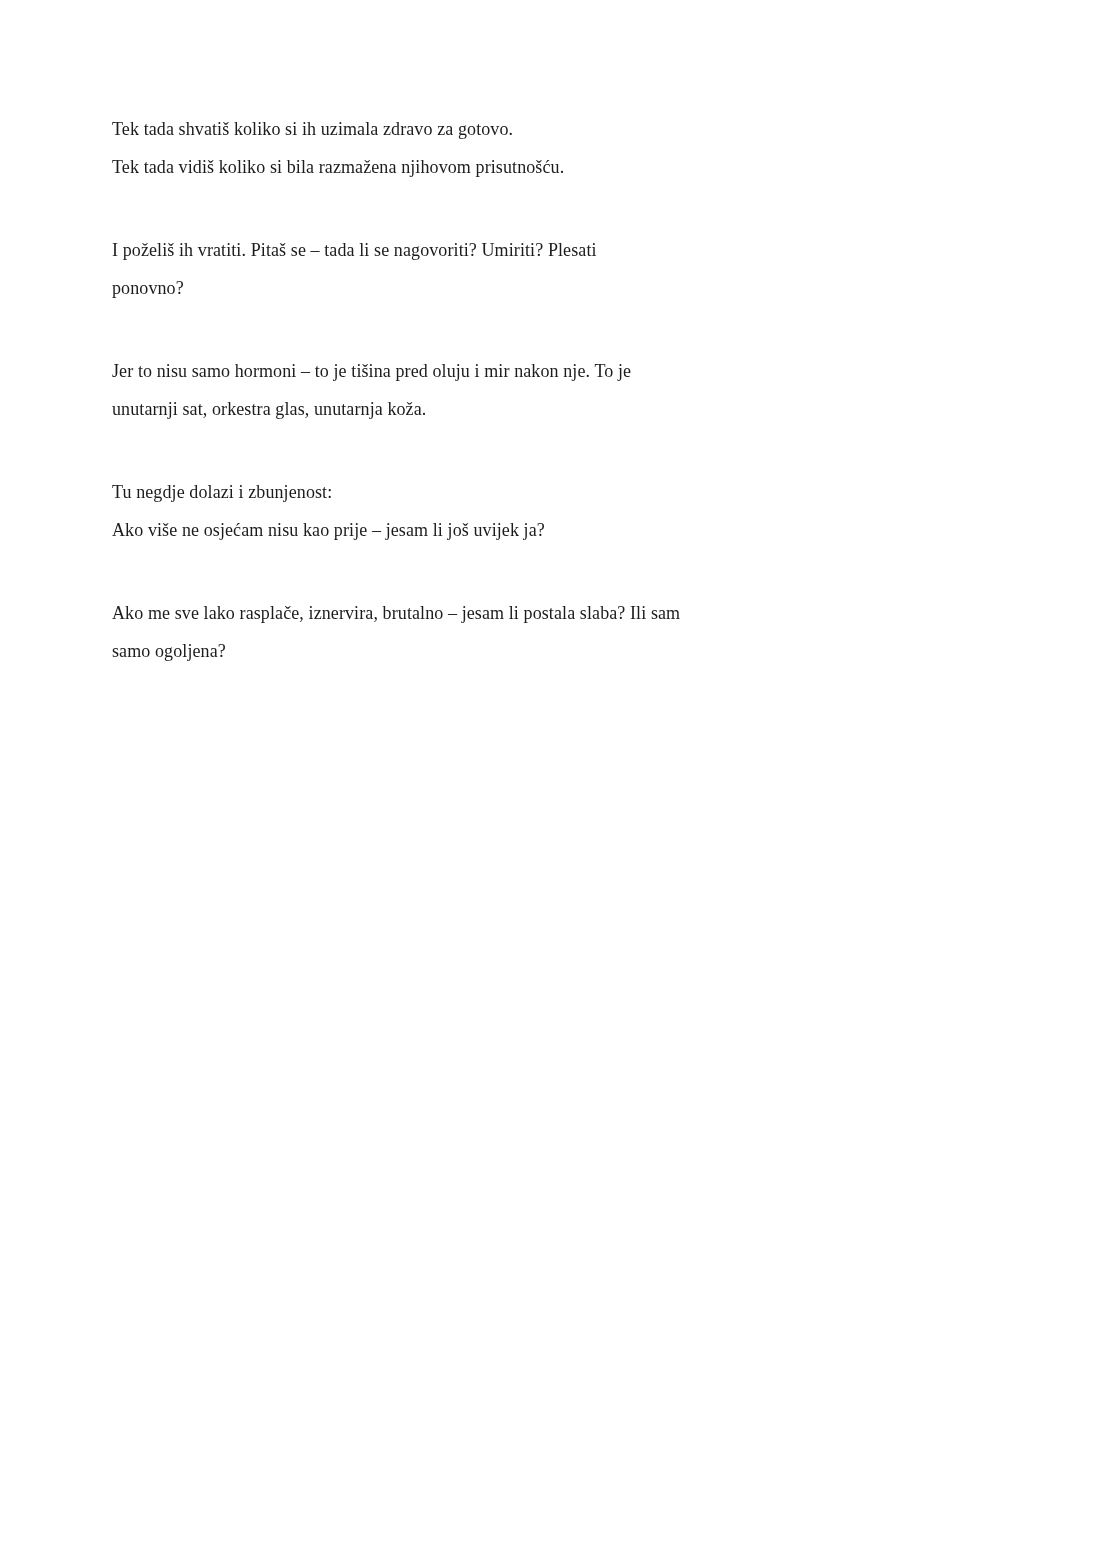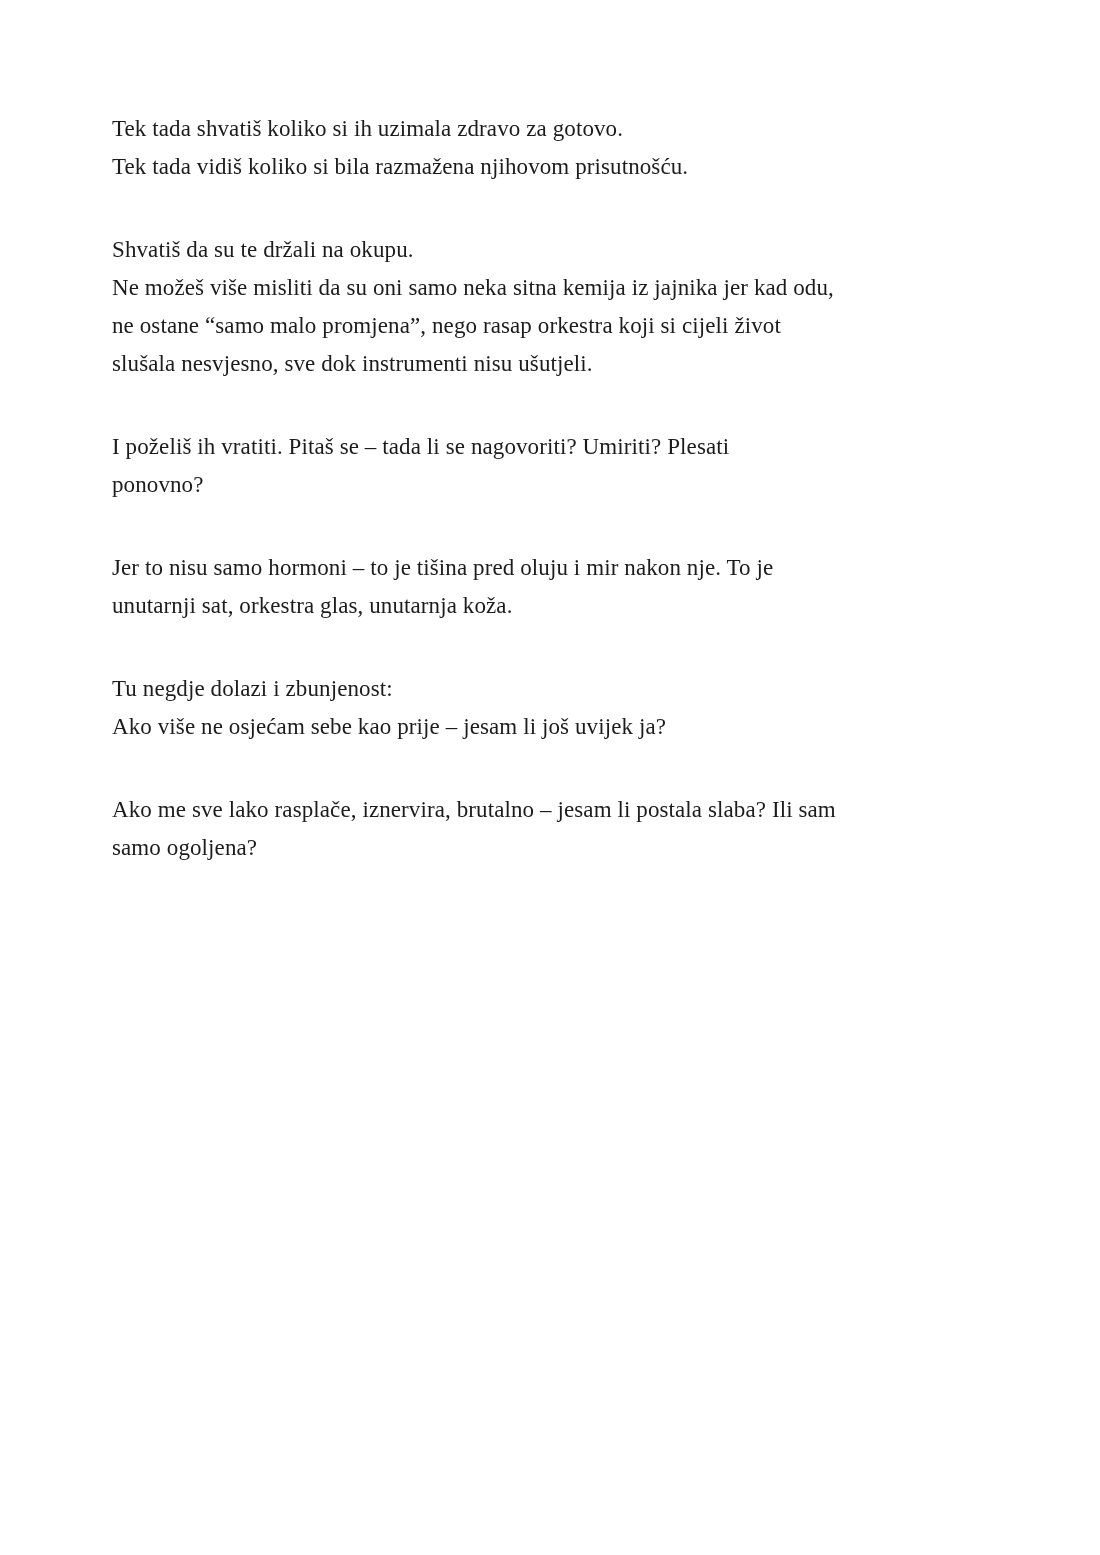--- a/index.html
+++ b/index.html
@@ -13,38 +13,34 @@
     height: 1555px;
     box-sizing: border-box;
     background: #ffffff;
     padding: 110px 100px 0 112px;
     overflow: hidden;
     font-family: "Liberation Serif", "DejaVu Serif", serif;
     color: #1c1c1c;
   }
   .para {
     margin: 0 0 45px 0;
-    font-size: 23px;
+    font-size: 18px;
     line-height: 38px;
     letter-spacing: 0.1px;
     white-space: pre-line; 
     font-weight: 400;
   }
 </style>
 </head>
 <body>
 
 <div class="page">
   <p class="para">Tek tada shvatiš koliko si ih uzimala zdravo za gotovo.
 Tek tada vidiš koliko si bila razmažena njihovom prisutnošću.</p>
-  <p class="para">Shvatiš da su te držali na okupu.
-Ne možeš više misliti da su oni samo neka sitna kemija iz jajnika jer kad odu,
-ne ostane “samo malo promjena”, nego rasap orkestra koji si cijeli život
-slušala nesvjesno, sve dok instrumenti nisu ušutjeli.</p>
   <p class="para">I poželiš ih vratiti. Pitaš se – tada li se nagovoriti? Umiriti? Plesati
 ponovno?</p>
   <p class="para">Jer to nisu samo hormoni – to je tišina pred oluju i mir nakon nje. To je
 unutarnji sat, orkestra glas, unutarnja koža.</p>
   <p class="para">Tu negdje dolazi i zbunjenost:
-Ako više ne osjećam sebe kao prije – jesam li još uvijek ja?</p>
+Ako više ne osjećam nisu kao prije – jesam li još uvijek ja?</p>
   <p class="para">Ako me sve lako rasplače, iznervira, brutalno – jesam li postala slaba? Ili sam
 samo ogoljena?</p>
 </div>
 
 </body></html>

